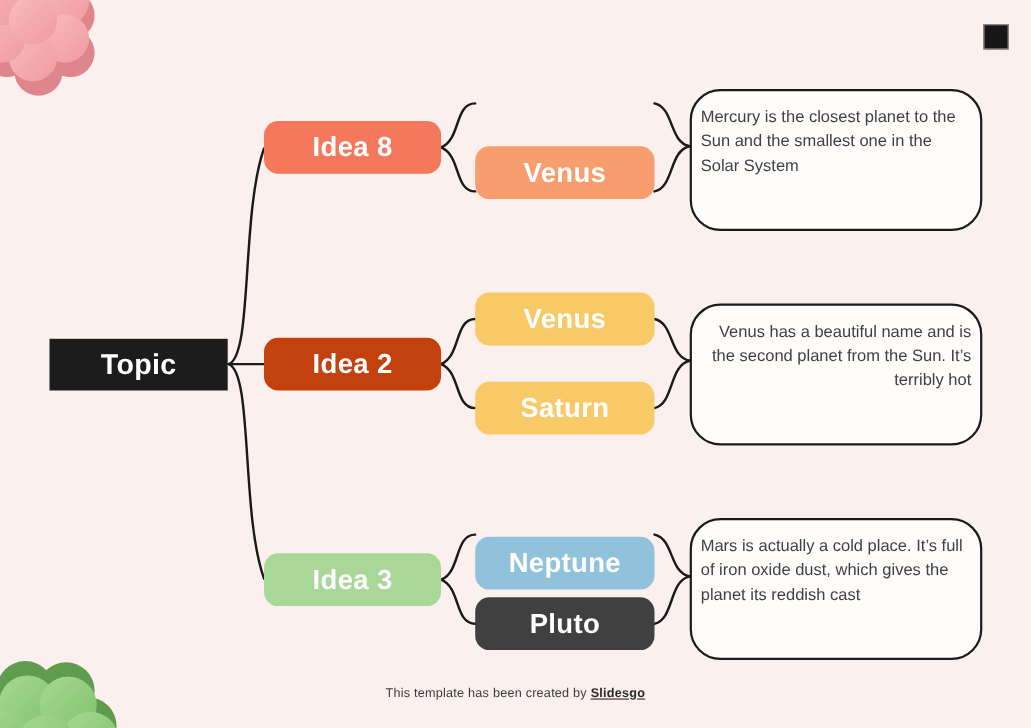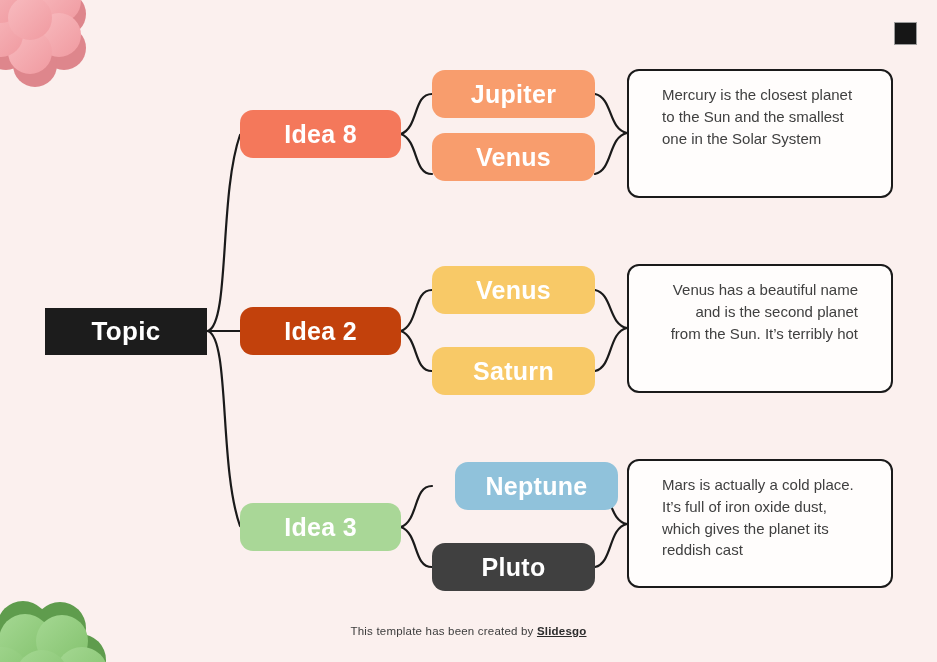--- a/index.html
+++ b/index.html
@@ -21,27 +21,27 @@
   .planet { left:432px; width:163px; height:48px; font-size:25px; }
 
   .idea-1 { top:110px; background:#F4785B; }
   .idea-2 { top:307px; background:#c2410c; }
   .idea-3 { top:503px; background:#A9D797; }
 
   .planet-jupiter { top:70px;  background:#F89D6D; }
   .planet-venus   { top:133px; background:#F89D6D; }
   .planet-mars    { top:266px; background:#F8C967; }
   .planet-saturn  { top:347px; background:#F8C967; }
-  .planet-neptune { top:462px; background:#90C2DB;margin-left:23px; }
+  .planet-neptune { top:488px; background:#90C2DB; }
   .planet-pluto   { top:543px; background:#404040; }
 
   .note {
     position:absolute; left:627px; width:266px; height:129px; box-sizing:border-box;
-    background:#FFFDFC; border:2px solid #1A1A1A; border-radius:12px;
-    padding:13px 33px; color:#404040; font-size:15px; line-height:1.45;
+    background:#FFFDFC; border:2px solid #1A1A1A; border-radius:28px;
+    padding:13px 8px; color:#404040; font-size:15px; line-height:1.45;margin-top:12px;
   }
   .note-1 { top:69px; }
   .note-2 { top:264px;text-align:right; }
   .note-3 { top:459px; }
   .note p { margin:0; }
 
   .black-square {
     position:absolute; left:894px; top:22px; width:21px; height:21px;
     background:#161616; border:1.5px solid #9B9B9B;
   }
@@ -131,21 +131,20 @@
         <circle cx="2" cy="673" r="26"></circle>
       <circle cx="42" cy="676" r="26"></circle>
     </g>
   </svg>
 
   <div class="black-square"></div>
 
   <div class="node root-node">Topic</div>
 
   <div class="node idea idea-1">Idea 8</div>
-  <div class="node planet planet-jupiter">Jupiter</div>
   <div class="node planet planet-venus">Venus</div>
   <div class="note note-1">
     <p>Mercury is the closest planet to the Sun and the smallest one in the Solar System</p>
   </div>
 
   <div class="node idea idea-2">Idea 2</div>
   <div class="node planet planet-mars">Venus</div>
   <div class="node planet planet-saturn">Saturn</div>
   <div class="note note-2">
     <p>Venus has a beautiful name and is the second planet from the Sun. It’s terribly hot</p>

